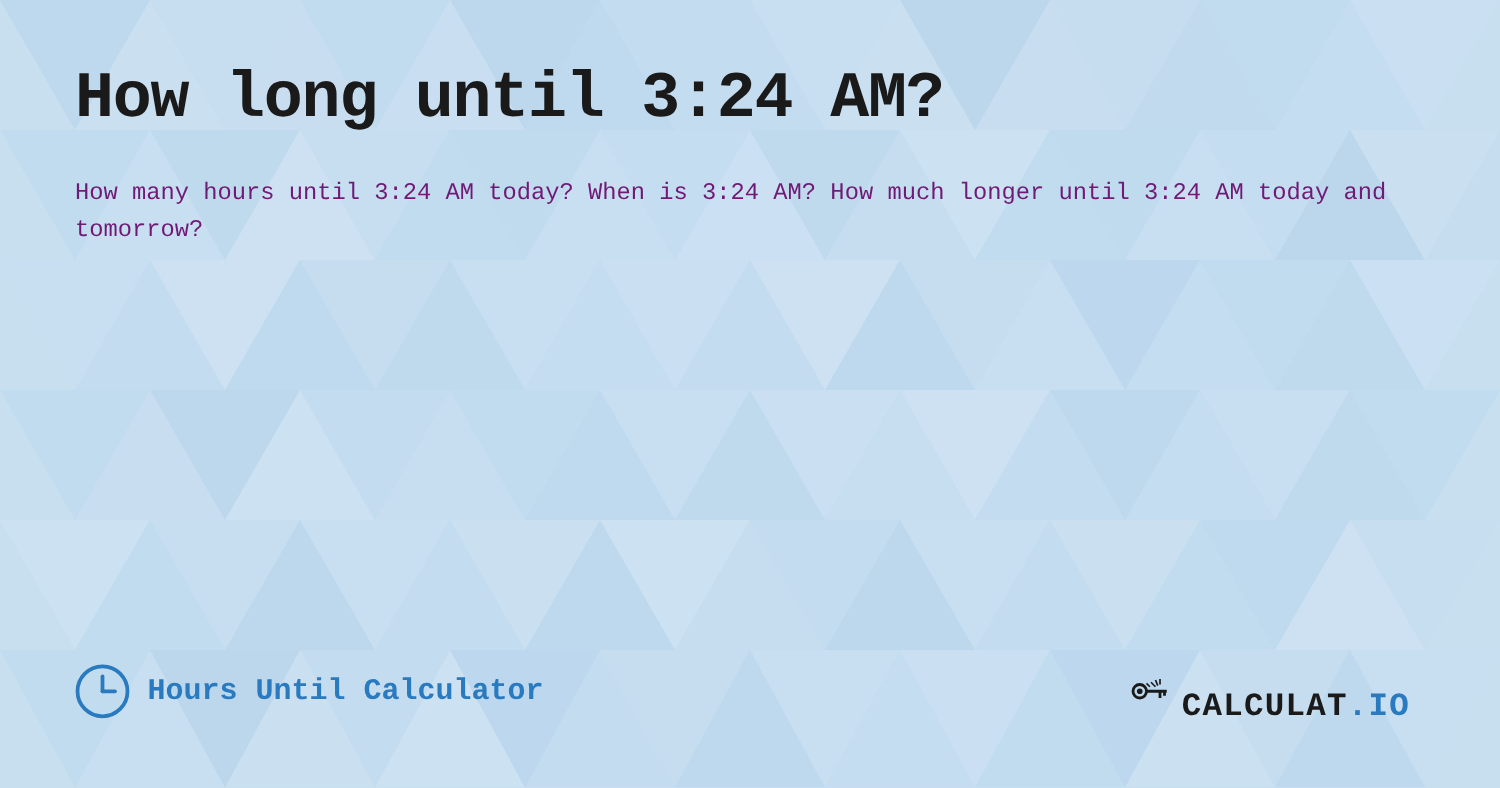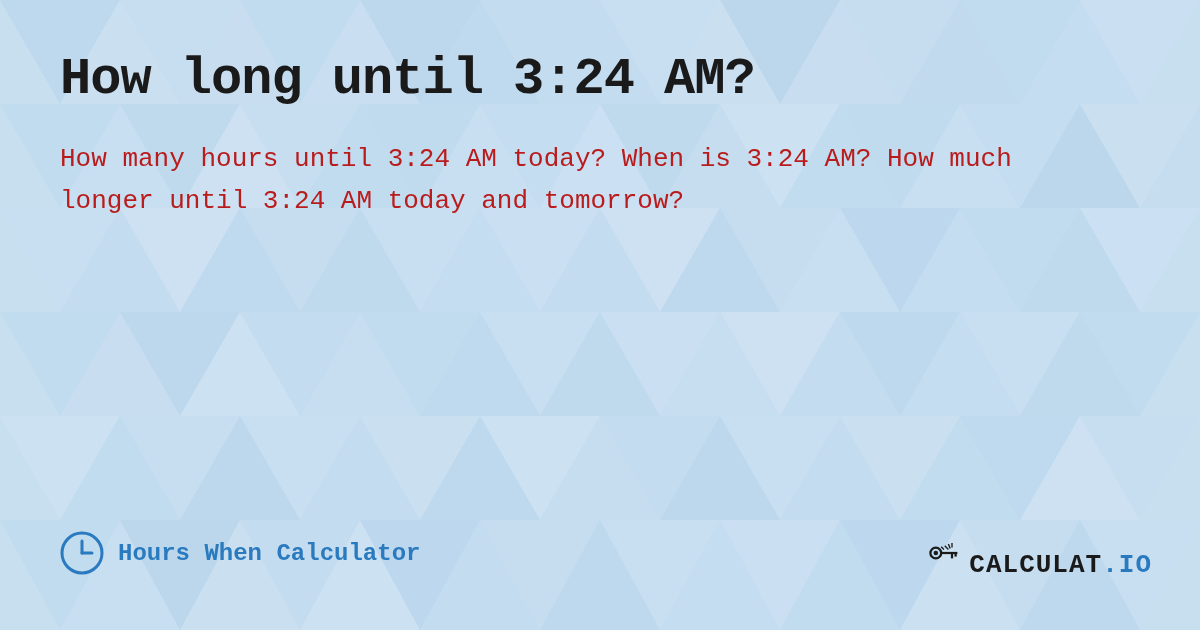--- a/index.html
+++ b/index.html
@@ -22,39 +22,39 @@
       top: 0;
       left: 0;
       width: 100%;
       height: 100%;
       z-index: 0;
     }
 
     .content {
       position: relative;
       z-index: 1;
-      padding: 50px 48px 40px 60px;
+      padding: 50px 72px 40px 60px;
       height: 100%;
       display: flex;
       flex-direction: column;
       justify-content: space-between;
     }
 
     .main-title {
       font-size: 52px;
       font-weight: 900;
       color: #1a1a1a;
       font-family: 'Courier New', Courier, monospace;
       letter-spacing: -1px;
       margin-bottom: 10px;
     }
 
     .description {
-      font-size: 26px;
-      color: #b91c1c;
+      font-size: 19px;
+      color: #701a75;
       font-family: 'Courier New', Courier, monospace;
       line-height: 1.6;
       margin-top: 30px;
       max-width: 1050px;
     }
 
     .footer {
       display: flex;
       justify-content: space-between;
       align-items: center;
@@ -240,21 +240,21 @@
   </div>
 
   <div class="footer">
     <div class="footer-left">
 
       <svg class="clock-icon" viewBox="0 0 44 44" xmlns="http://www.w3.org/2000/svg">
         <circle cx="22" cy="22" r="20" stroke="#2a7abf" stroke-width="3" fill="none"></circle>
         <line x1="22" y1="22" x2="22" y2="10" stroke="#2a7abf" stroke-width="3" stroke-linecap="round"></line>
         <line x1="22" y1="22" x2="32" y2="22" stroke="#2a7abf" stroke-width="3" stroke-linecap="round"></line>
       </svg>
-      <span class="footer-brand-text">Hours When Calculator</span>
+      <span class="footer-brand-text">Hours Until Calculator</span>
     </div>
 
     <div class="footer-right">
 
       <svg class="calculat-icon" viewBox="0 0 40 40" xmlns="http://www.w3.org/2000/svg">
 
         <circle cx="12" cy="20" r="6" fill="none" stroke="#1a1a1a" stroke-width="2.5"></circle>
         <circle cx="12" cy="20" r="2.5" fill="#1a1a1a"></circle>
         <line x1="18" y1="20" x2="36" y2="20" stroke="#1a1a1a" stroke-width="2.5"></line>
         <line x1="30" y1="20" x2="30" y2="26" stroke="#1a1a1a" stroke-width="2.5"></line>

